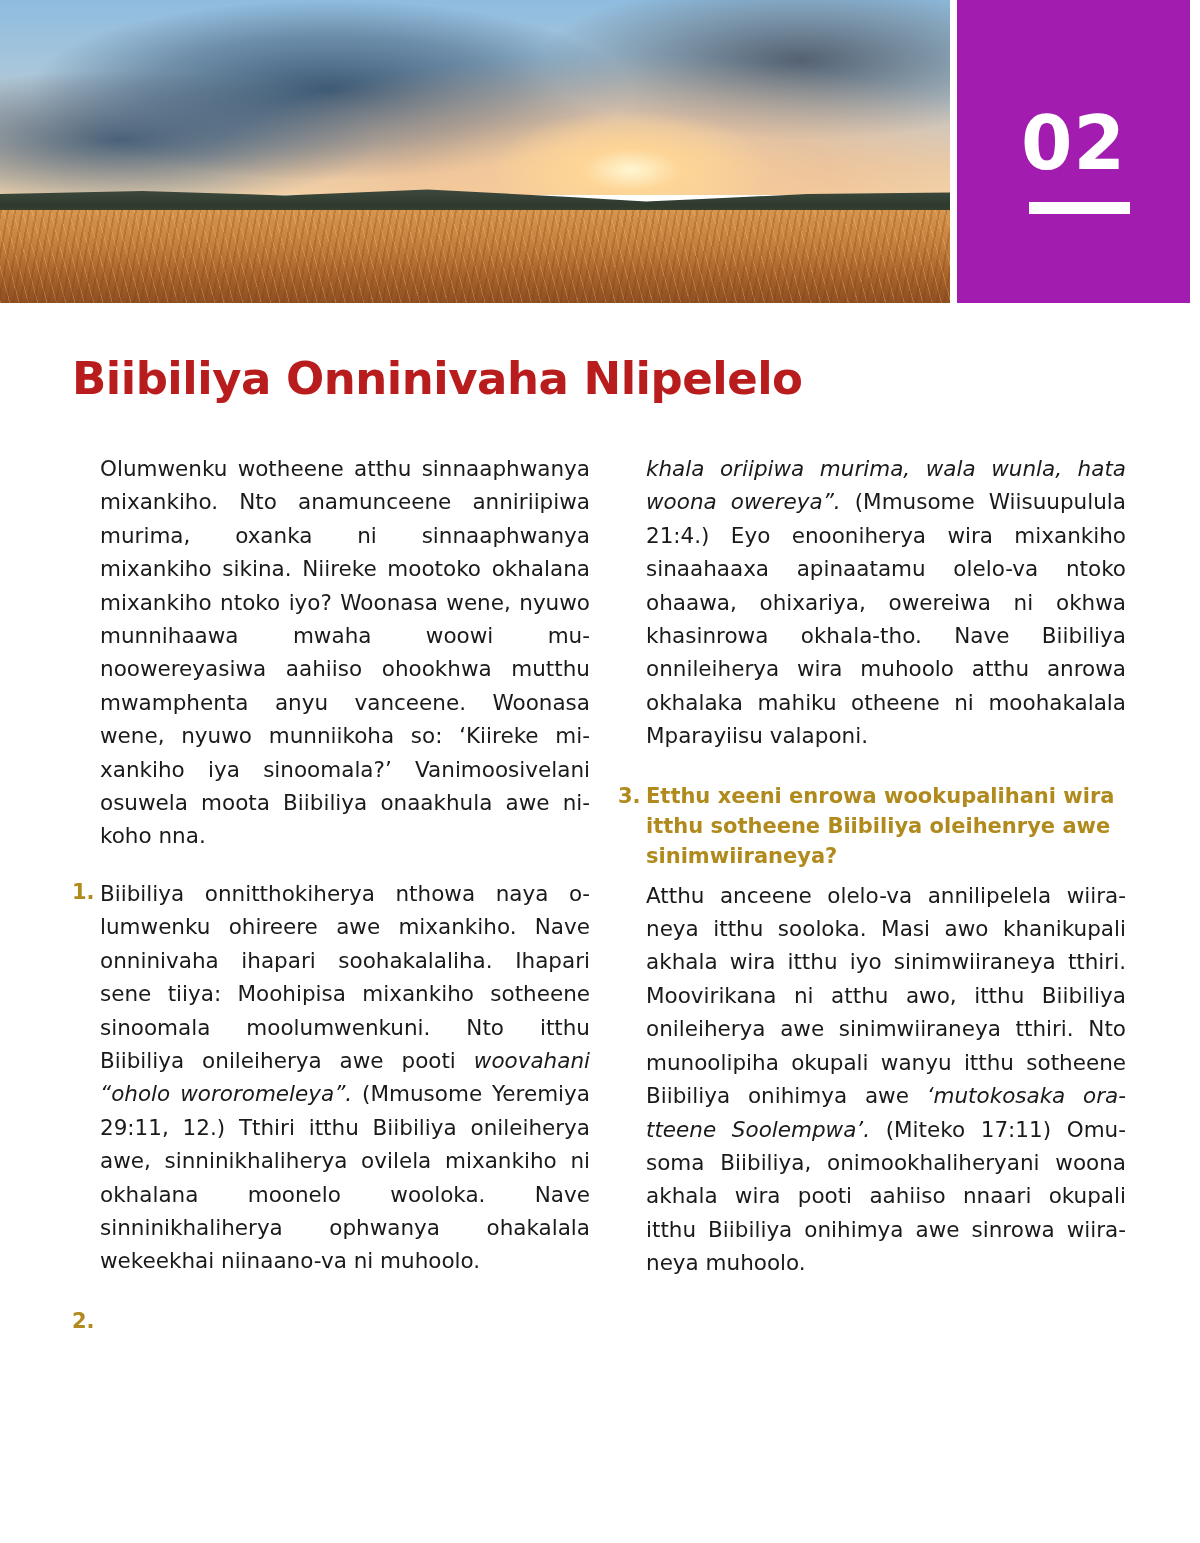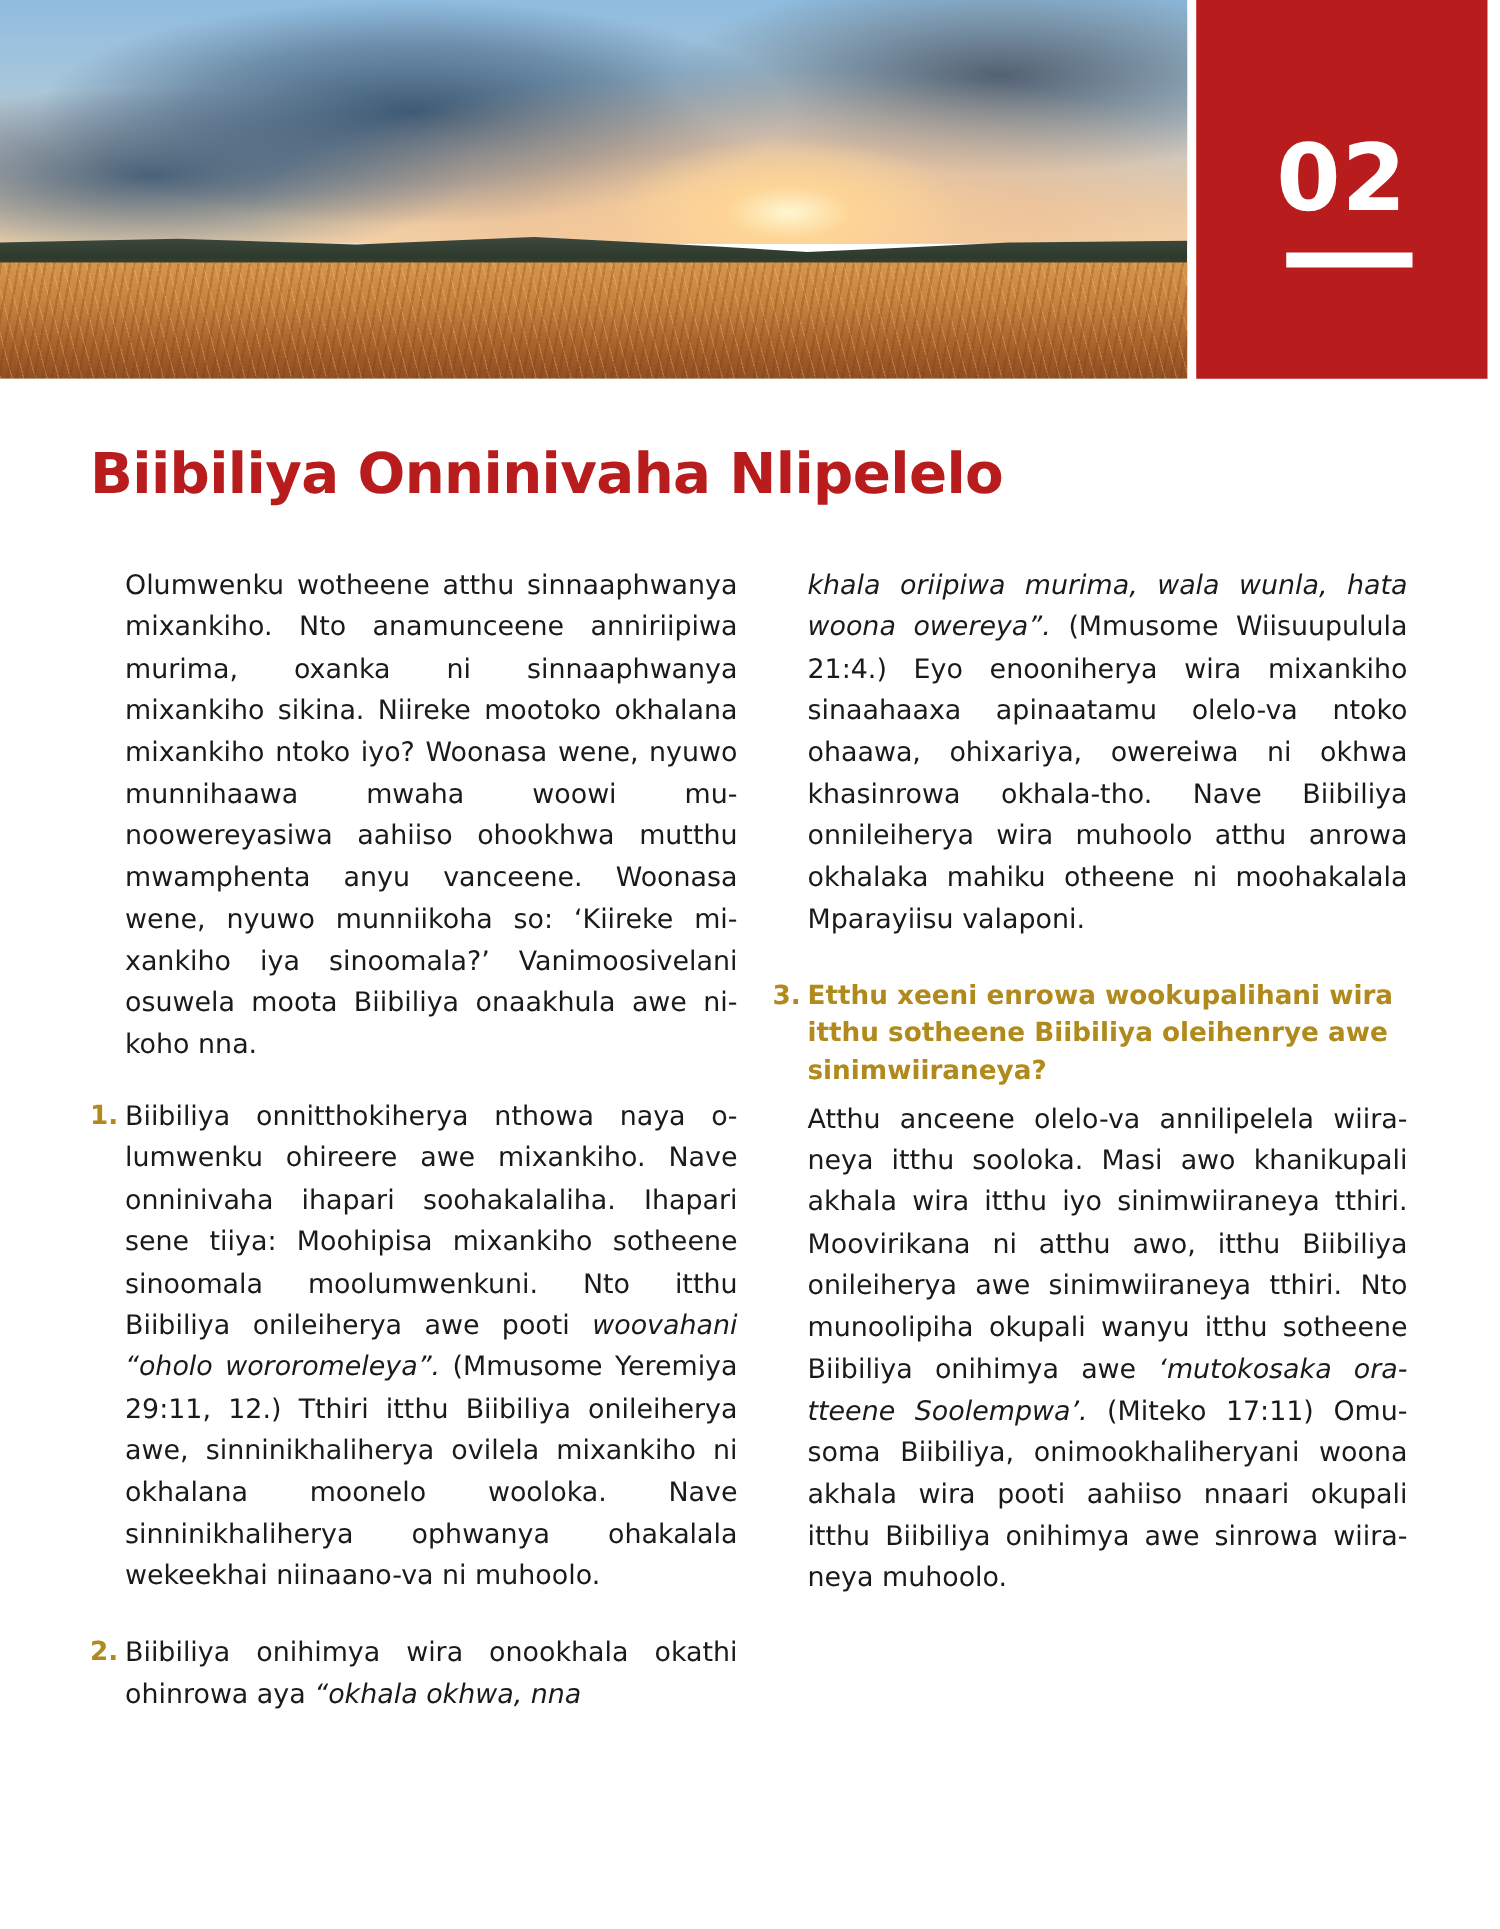--- a/index.html
+++ b/index.html
@@ -18,21 +18,21 @@
         linear-gradient(180deg, #8fbcdf 0%, #a7c6db 35%, #c9c8c4 60%, #e9cfae 85%, #f4d6ad 100%);
     }
     .hero .hills { position: absolute; left: 0; top: 188px; width: 100%; height: 30px;
       background: linear-gradient(180deg, #3e4a3e 0%, #2d3a2c 60%, #4b4a33 100%);
       clip-path: polygon(0 20%, 15% 10%, 30% 25%, 45% 5%, 60% 30%, 68% 45%, 75% 35%, 85% 20%, 100% 15%, 100% 100%, 0 100%); }
     .hero .field { position: absolute; left: 0; top: 210px; width: 100%; height: 93px;
       background:
         repeating-linear-gradient(100deg, rgba(120,60,20,0.25) 0px, rgba(120,60,20,0.25) 2px, rgba(0,0,0,0) 2px, rgba(0,0,0,0) 7px),
         repeating-linear-gradient(75deg, rgba(255,210,140,0.25) 0px, rgba(255,210,140,0.25) 1px, rgba(0,0,0,0) 1px, rgba(0,0,0,0) 9px),
         linear-gradient(180deg, #d7954d 0%, #c7813e 35%, #a9632b 70%, #8e4f22 100%); }
-    .badge { position: absolute; left: 957px; top: 0; width: 233px; height: 303px; background: #b91c1c; }
+    .badge { position: absolute; left: 957px; top: 0; width: 233px; height: 303px; background: #a21caf; }
     .badge .num { position: absolute; left: 0; width: 100%; top: 100px; text-align: center;
       font-family: "DejaVu Sans", sans-serif; font-weight: bold; font-size: 74px; color: #ffffff; letter-spacing: 1px; }
     .badge .bar { position: absolute; left: 72px; top: 202px; width: 101px; height: 12px; background: #ffffff; }
 
     .title { position: absolute; left: 72px; top: 352px; margin: 0;
       font-family: "DejaVu Sans", sans-serif; font-weight: bold; font-size: 45px; color: #b91c1c; letter-spacing: -0.5px; }
 
     .col { position: absolute; top: 452px; width: 490px; }
     .col-left { left: 100px; }
     .col-right { left: 646px; top: 452px; width: 480px; }
@@ -64,21 +64,20 @@
   <p>Olumwenku wotheene atthu sinnaaphwa­nya mixankiho. Nto anamunceene annirii­piwa murima, oxanka ni sinnaaphwanya mixankiho sikina. Niireke mootoko okhala­na mixankiho ntoko iyo? Woonasa wene, nyuwo munnihaawa mwaha woowi mu­noowereyasiwa aahiiso ohookhwa mutthu mwamphenta anyu vanceene. Woonasa wene, nyuwo munniikoha so: ‘Kiireke mi­xankiho iya sinoomala?’ Vanimoosivelani osuwela moota Biibiliya onaakhula awe ni­koho nna.</p>
 
   <h2 class="q q-1">
     <span class="n">1.</span>
   </h2>
   <p><span>Biibiliya onnitthokiherya nthowa naya o­lumwenku ohireere awe mixankiho. Nave onninivaha ihapari soohakalaliha. Ihapari sene tiiya: Moohipisa mixankiho sothee­ne sinoomala moolumwenkuni. Nto itthu Biibiliya onileiherya awe pooti </span><span class="em">woovaha­ni “oholo wororomeleya”.</span><span> (Mmusome Ye­remiya 29:11, 12.) Tthiri itthu Biibiliya onileiherya awe, sinninikhaliherya ovilela mixankiho ni okhalana moonelo wooloka. Nave sinninikhaliherya ophwanya ohakala­la wekeekhai niinaano-va ni muhoolo.</span></p>
 
   <h2 class="q q-2">
     <span class="n">2.</span>
   </h2>
-  <p style="height:66px; overflow:hidden;" id="q2-left"><span>Biibiliya onihimya wira onookhala oka­thi ohinrowa aya </span><span class="em">“okhala okhwa, nna­</span></p>
 </div>
 
 <div class="col col-right">
   <p id="q2-right"><span class="em" id="q2-right-em">khala oriipiwa murima, wala wunla, hata woona owereya”.</span><span> (Mmusome Wiisuupu­lula 21:4.) Eyo enooniherya wira mixan­kiho sinaahaaxa apinaatamu olelo-va nto­ko ohaawa, ohixariya, owereiwa ni okhwa khasinrowa okhala-tho. Nave Biibi­liya onnileiherya wira muhoolo atthu anro­wa okhalaka mahiku otheene ni moohaka­lala Mparayiisu valaponi.</span></p>
 
   <h2 class="q q-3">
     <span class="n">3.</span>
     <span>Etthu xeeni enrowa wookupalihani wira itthu sotheene Biibiliya oleihenrye awe sinimwiiraneya?</span>
   </h2>
   <p><span>Atthu anceene olelo-va annilipelela wiira­neya itthu sooloka. Masi awo khanikupali akhala wira itthu iyo sinimwiiraneya tthi­ri. Moovirikana ni atthu awo, itthu Biibiliya onileiherya awe sinimwiiraneya tthiri. Nto munoolipiha okupali wanyu itthu sotheene Biibiliya onihimya awe </span><span class="em">‘mutokosaka ora­tteene Soolempwa’.</span><span> (Miteko 17:11) Omu­soma Biibiliya, onimookhaliheryani woona akhala wira pooti aahiiso nnaari okupali itthu Biibiliya onihimya awe sinrowa wiira­neya muhoolo.</span></p>

